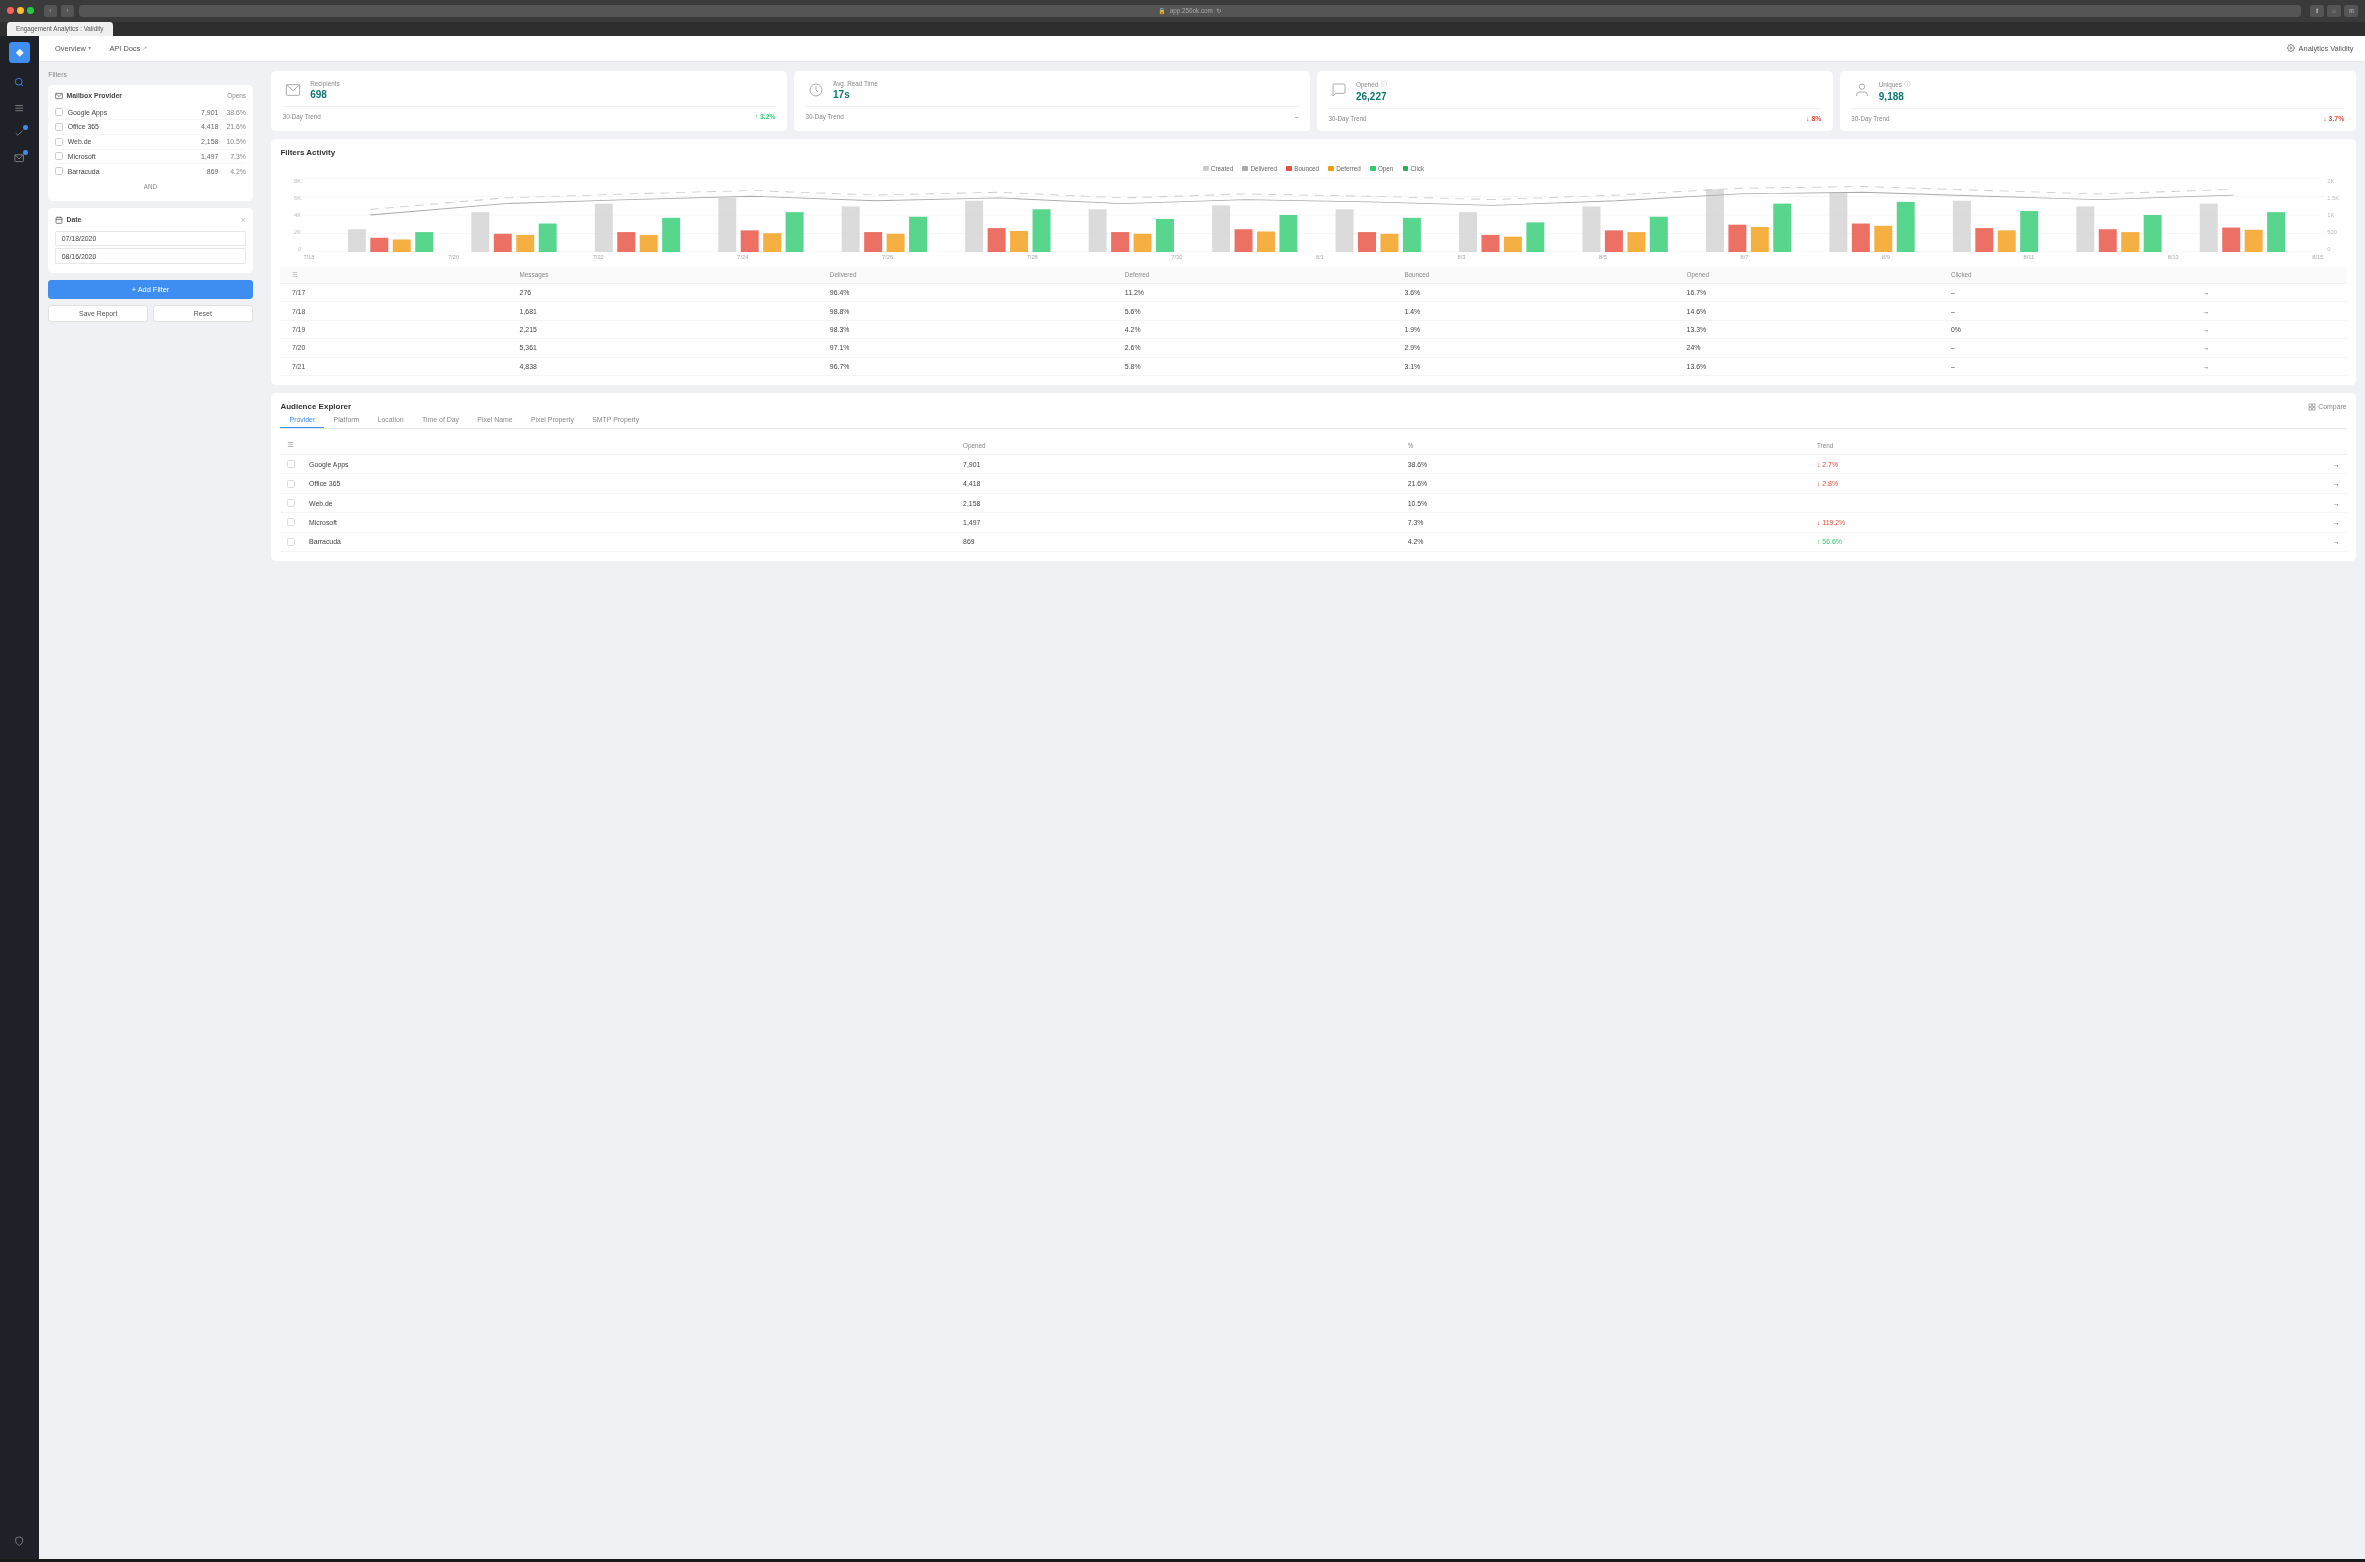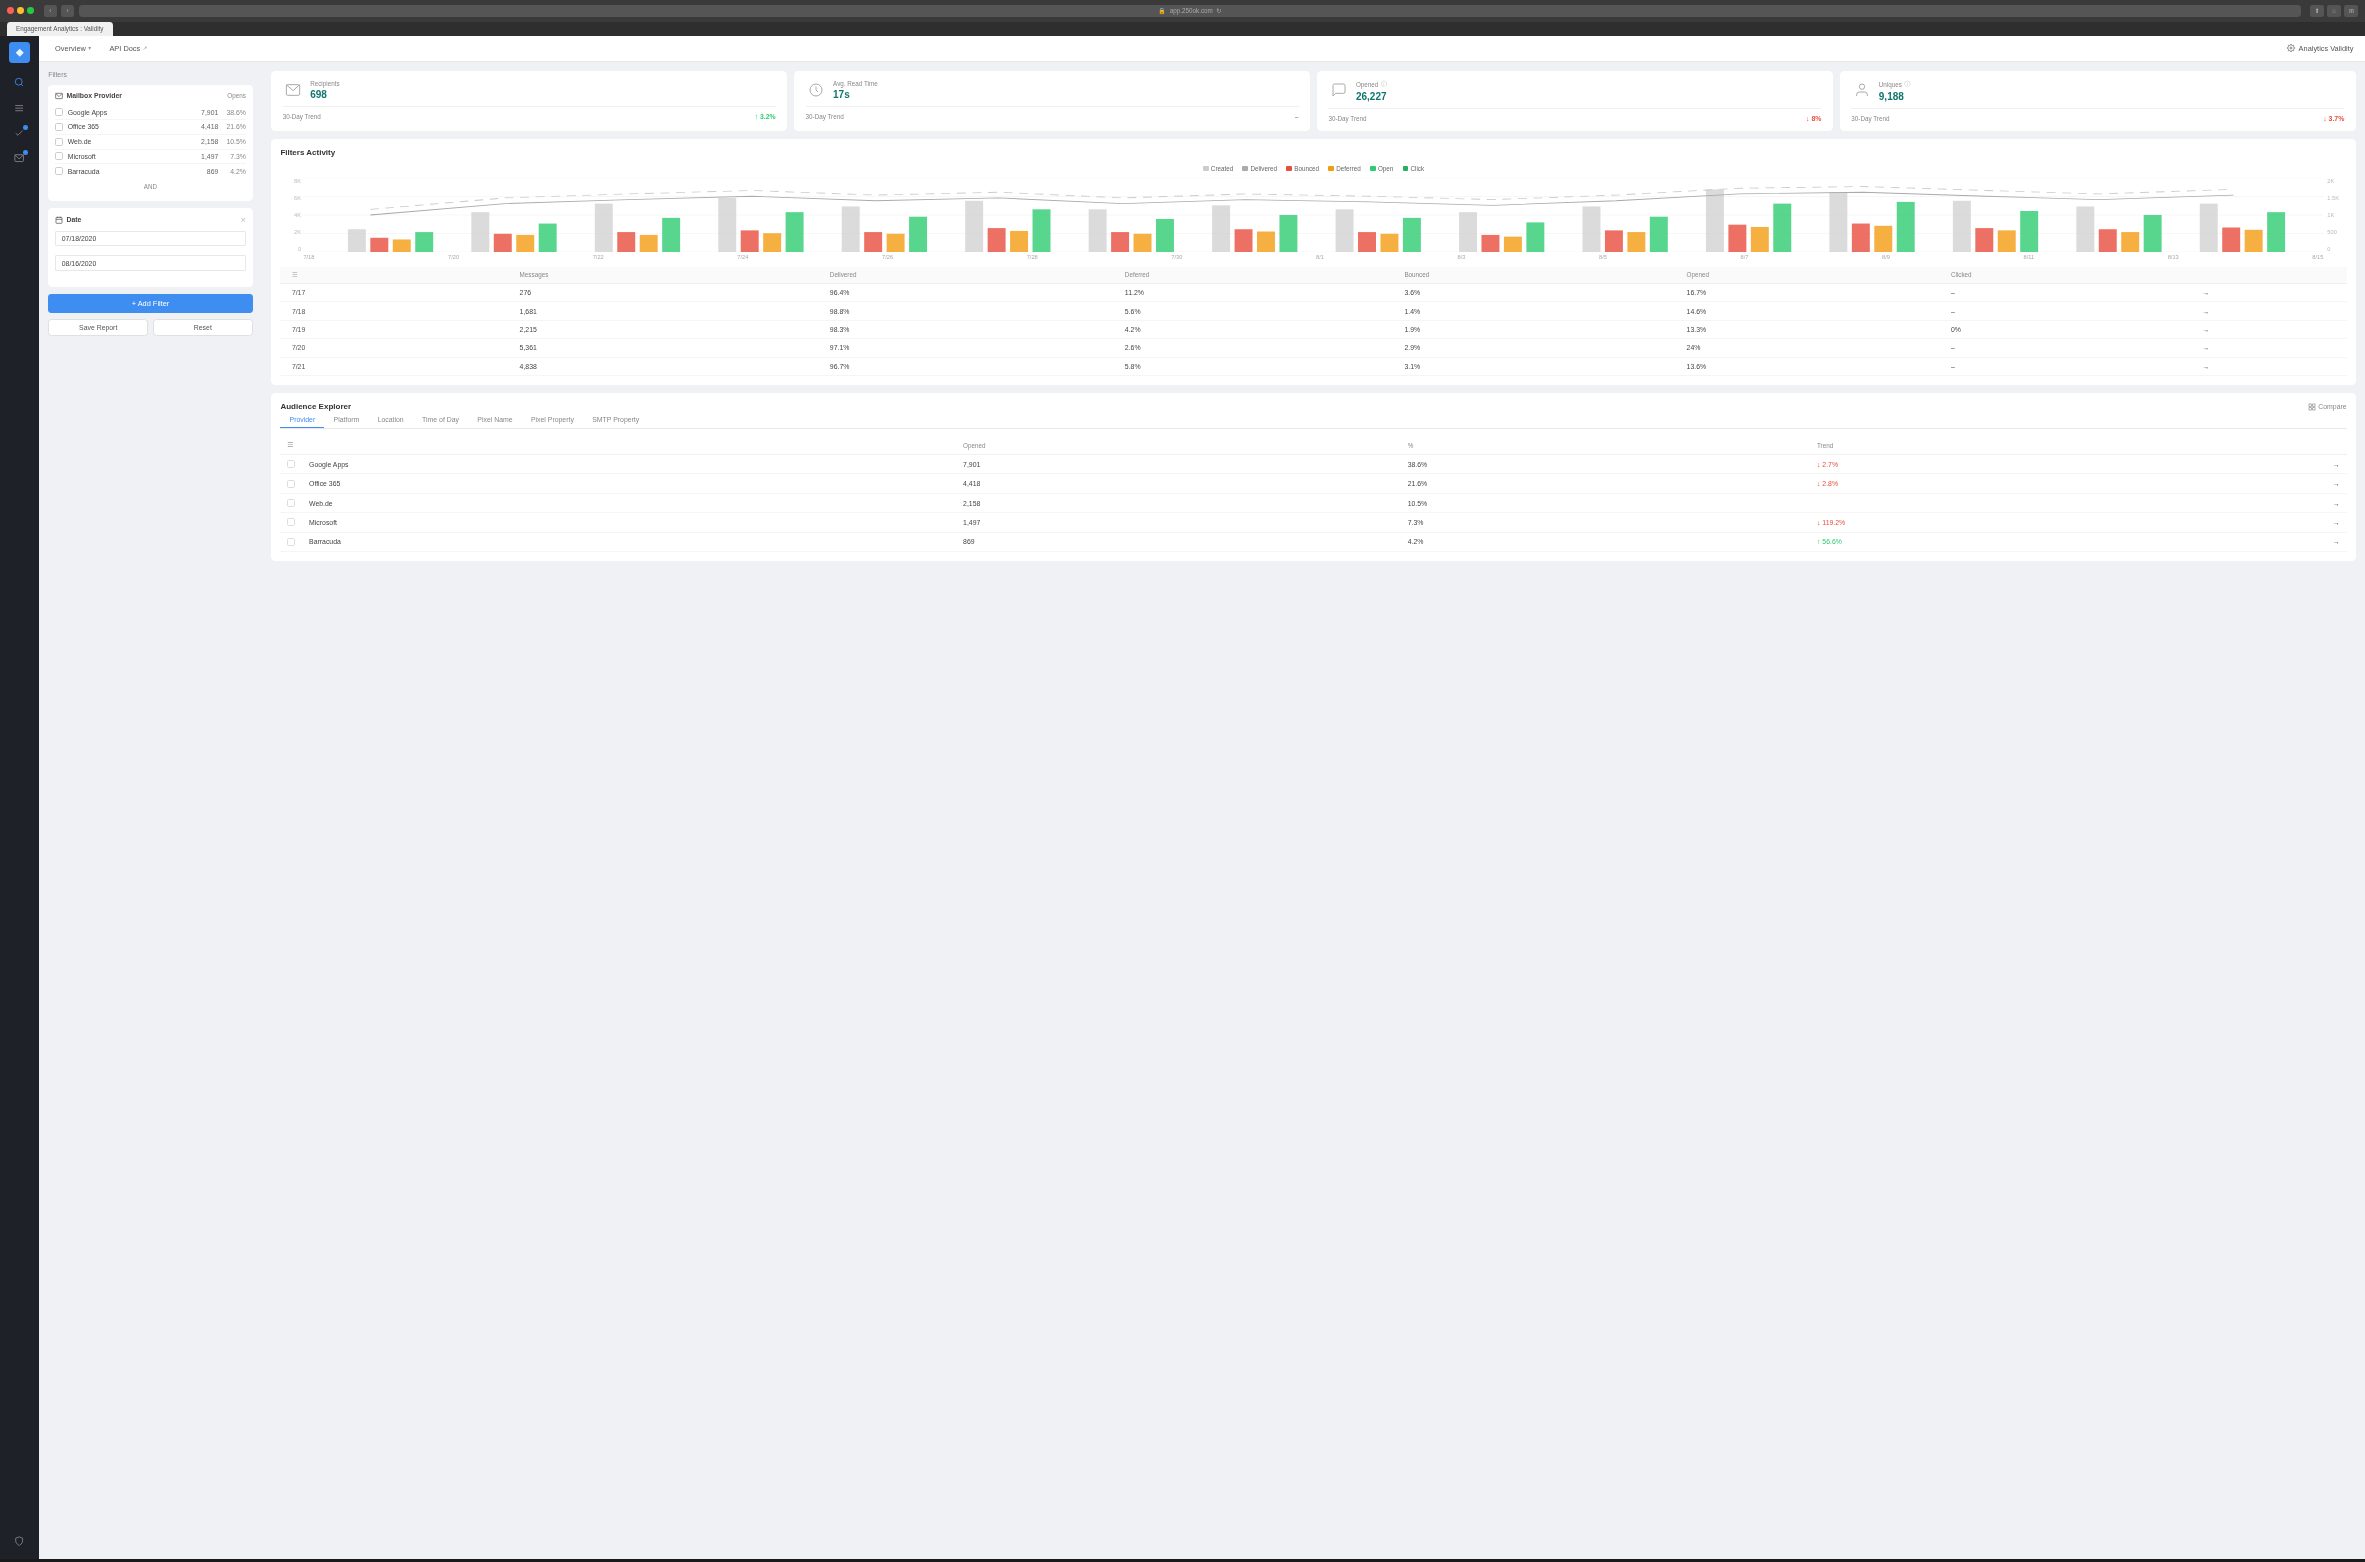--- a/index.html
+++ b/index.html
@@ -60,21 +60,21 @@
     .filter-checkbox { width: 8px; height: 8px; border: 0.6px solid #ccc; border-radius: 1.7px; flex-shrink: 0; cursor: pointer; }
     .filter-label { flex: 1; font-size: 6.9px; color: #444; }
     .filter-count { font-size: 6.9px; color: #666; min-width: 23px; text-align: right; }
     .filter-pct { font-size: 6.9px; color: #888; min-width: 23px; text-align: right; }
     .filter-and { text-align: center; font-size: 6.3px; color: #888; padding: 4.6px 0; }
 
     
     .date-card { background: white; border-radius: 4.6px; padding: 6.9px; margin-bottom: 6.9px; }
     .date-card-header { display: flex; align-items: center; justify-content: space-between; margin-bottom: 5.7px; }
     .date-card-title { display: flex; align-items: center; gap: 3.4px; font-size: 6.9px; font-weight: 600; color: #444; }
-    .date-input { width: 100%; border: 0.6px solid #e8e8e8; border-radius: 1px; padding: 3.4px 5.7px; font-size: 6.9px; color: #444; margin-bottom: 9px; outline: none; }
+    .date-input { width: 100%; border: 0.6px solid #e8e8e8; border-radius: 1px; padding: 3.4px 5.7px; font-size: 6.9px; color: #444; margin-bottom: 2px; outline: none; }
 
     
     .add-filter-btn { width: 100%; background: #3d8ef0; color: white; border: none; border-radius: 3.4px; padding: 5.2px; font-size: 7.4px; cursor: pointer; display: flex; align-items: center; justify-content: center; gap: 3.4px; margin-bottom: 5.7px; }
 
     
     .filter-actions { display: flex; gap: 4.6px; }
     .filter-action-btn { flex: 1; background: white; border: 0.6px solid #e0e0e0; border-radius: 3.4px; padding: 4px; font-size: 6.9px; color: #555; cursor: pointer; text-align: center; }
 
     
     .right-panel { flex: 1; padding: 9.2px; overflow-y: auto; display: flex; flex-direction: column; gap: 8px; }

